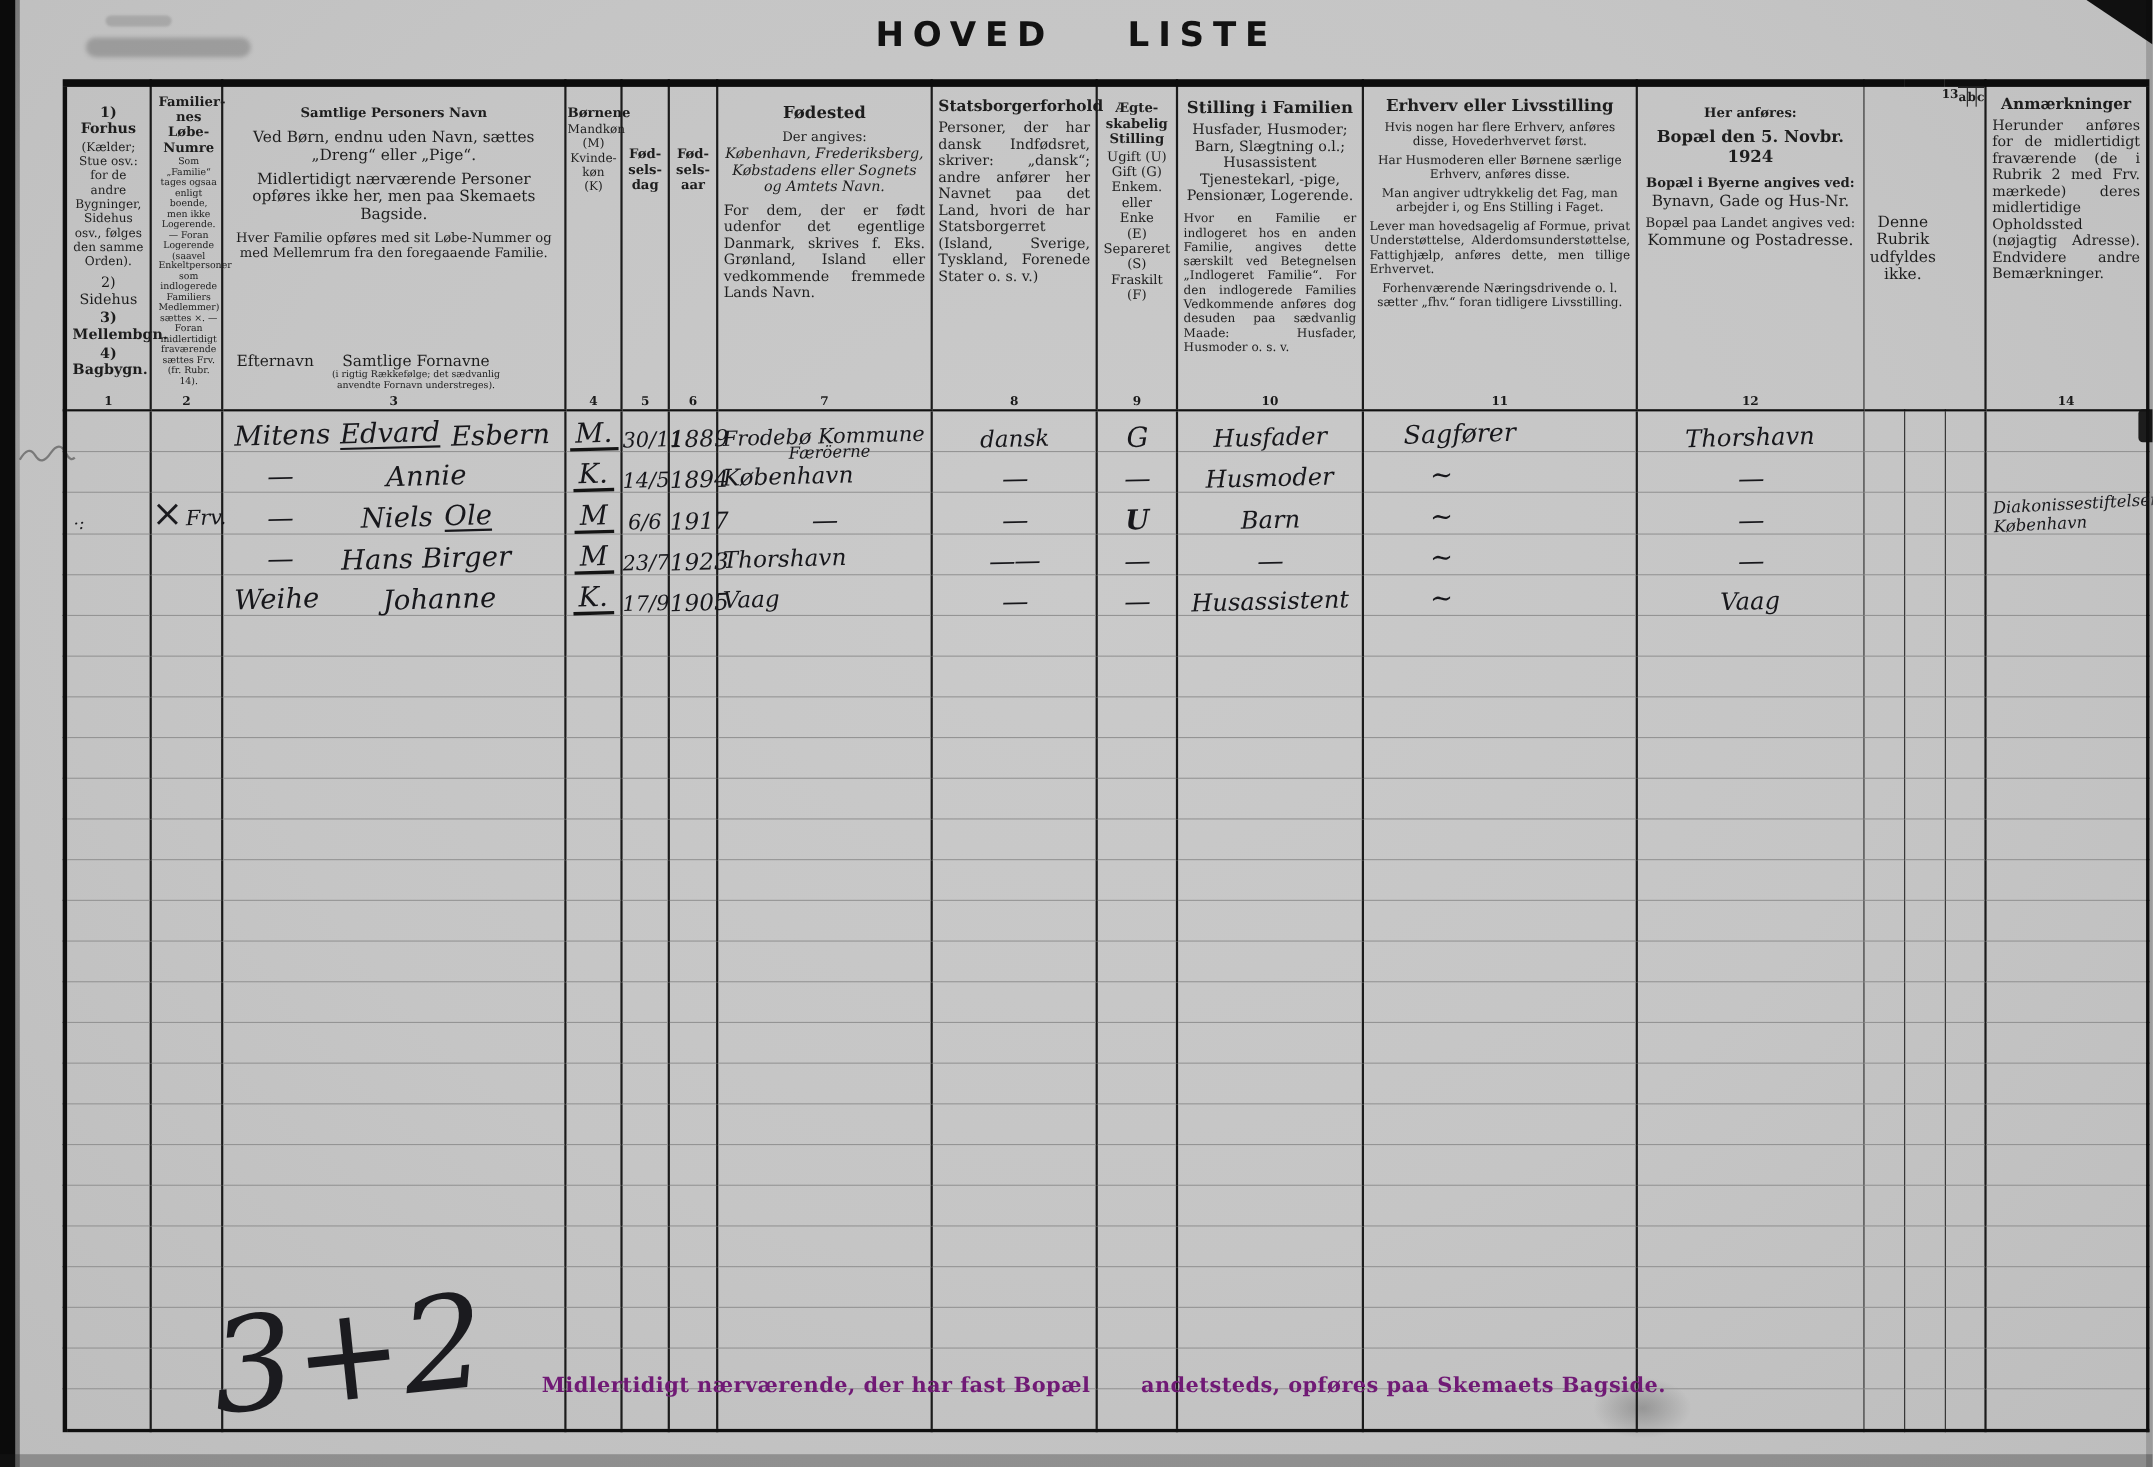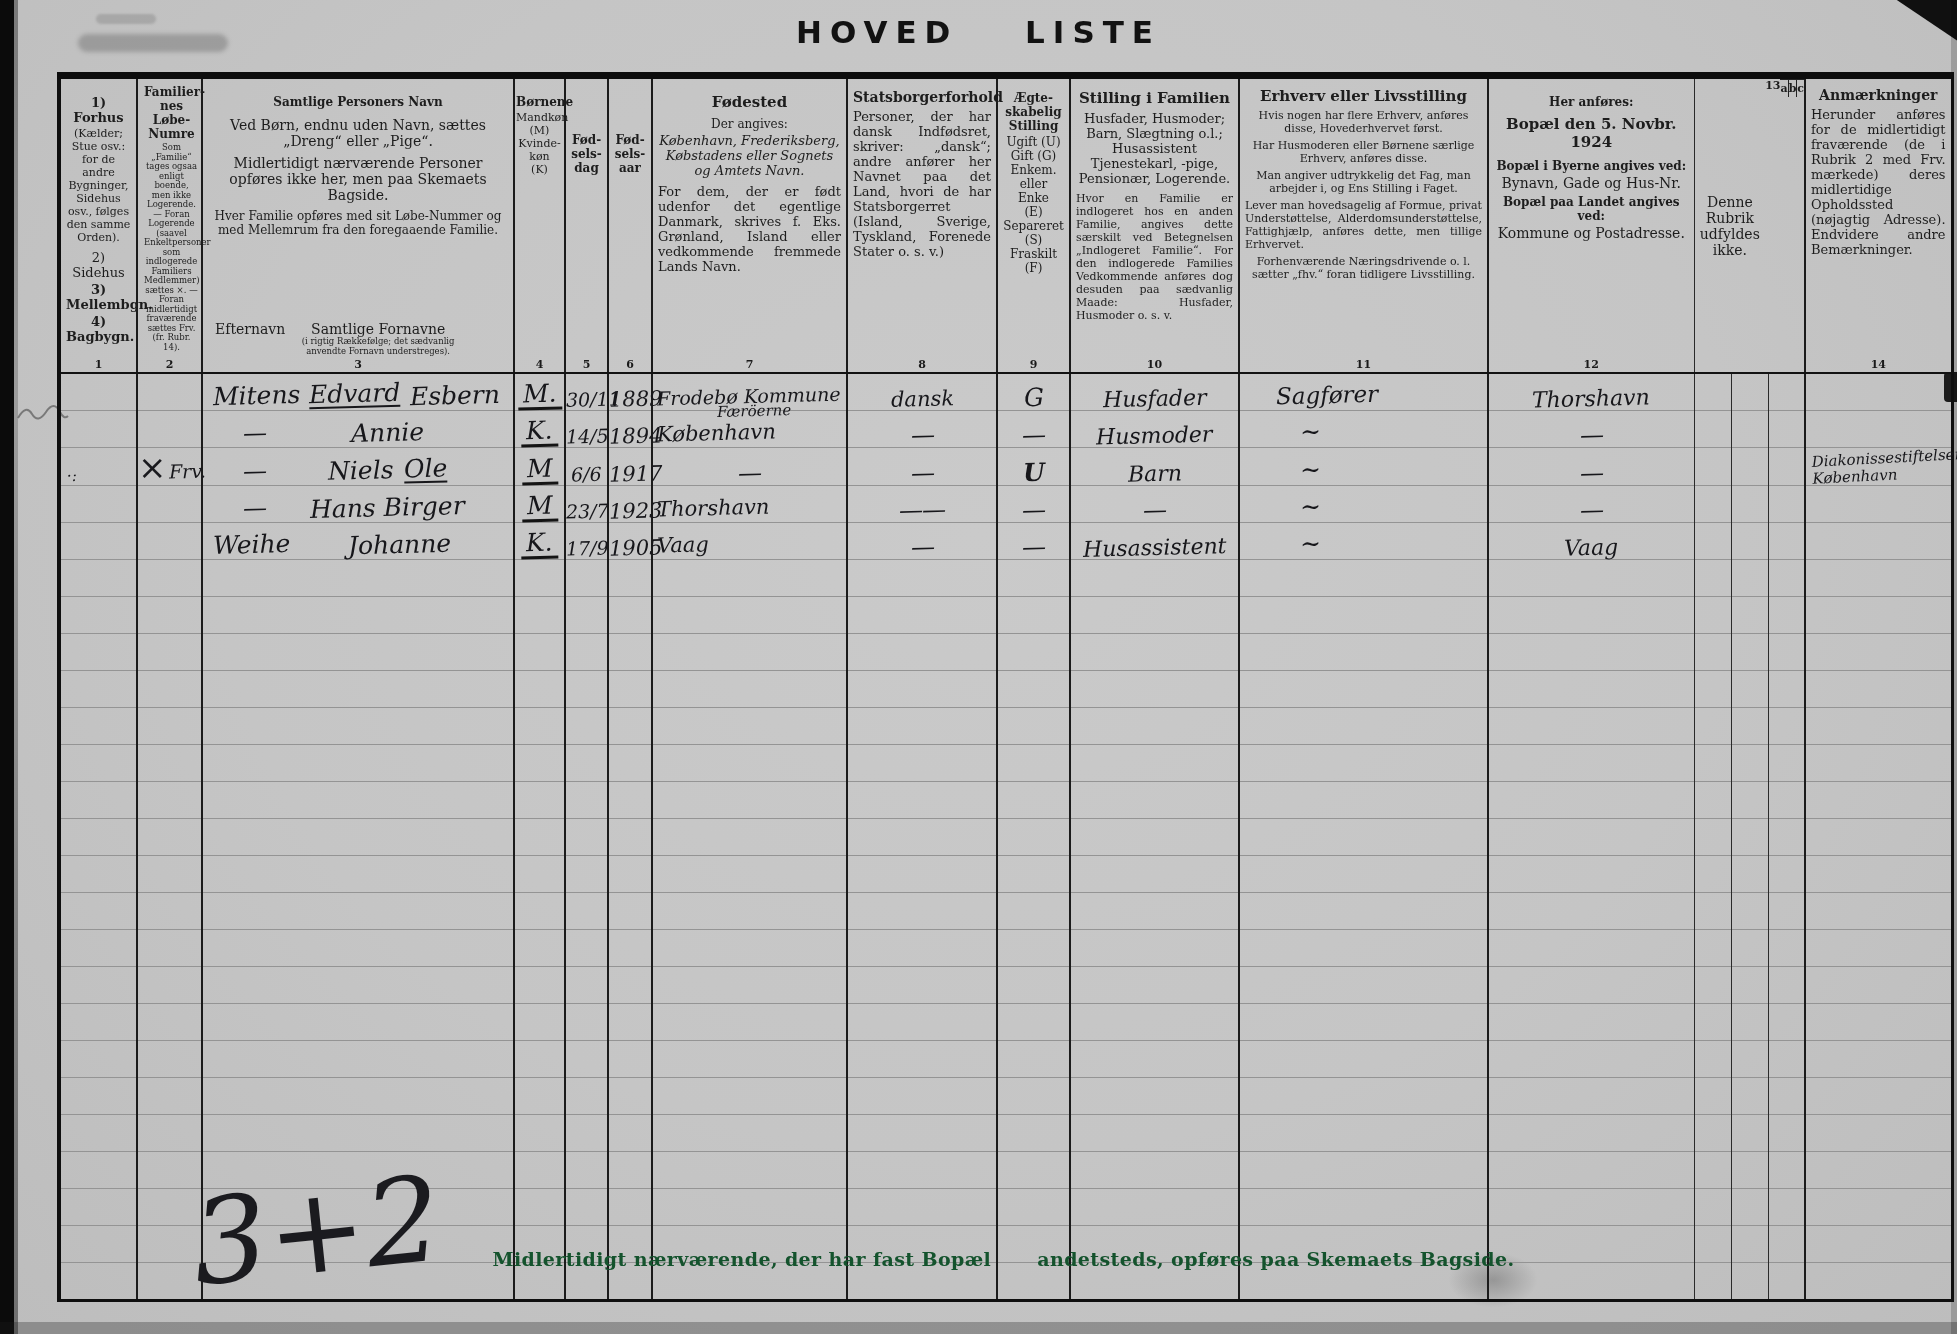--- a/index.html
+++ b/index.html
@@ -76,21 +76,21 @@
   .bd{font-size:19px;}
   .yr{font-size:21px;}
   .dash{font-size:24px;letter-spacing:-1px;}
   .bp-note{position:absolute;margin-top:-6px;font-size:15px;}
   .relcell{position:relative;}
   .remark{padding:2px 2px 0 6px;line-height:1.15;white-space:pre-line;transform:rotate(-3deg);}
   .frvmark{display:flex;align-items:flex-end;gap:2px;padding-bottom:4px;}
   .xmark{font-size:34px;font-family:"DejaVu Serif",serif;color:#1a1a1e;line-height:.8;}
   
   .footnote{position:absolute;left:57px;top:1248px;width:1893px;display:flex;
-    justify-content:center;gap:46px;font-weight:bold;font-size:19px;color:#14532d;letter-spacing:.4px;}
+    justify-content:center;gap:46px;font-weight:bold;font-size:19px;color:#701a75;letter-spacing:.4px;}
   .tally{position:absolute;left:192px;top:1172px;font-family:"DejaVu Serif",serif;font-style:italic;
     font-size:118px;color:#1b1b1f;transform:rotate(-6deg);line-height:1;}
 </style>
 </head>
 <body>
 
 <div class="paper"></div>
 <div class="strip-left"></div>
 <div class="corner-tr"></div>
 <div class="smudge-top1"></div>
@@ -239,21 +239,21 @@
         <div class="hd-center f11 mt4">Forhenværende Næringsdrivende o. l. sætter „fhv.“ foran tidligere Livsstilling.</div>
       </div>
       <div class="colnum">11</div>
     </td>
     <td class="c12">
       <div class="hd-pad hd-center">
         <div class="f12 mt10" style="font-weight:bold">Her anføres:</div>
         <div class="f15 mt6" style="font-weight:bold">Bopæl den 5. Novbr. 1924</div>
         <div class="f12 mt8" style="font-weight:bold">Bopæl i Byerne angives ved:</div>
         <div class="f14 mt2">Bynavn, Gade og Hus-Nr.</div>
-        <div class="f12 mt4" style="font-weight:bold">Bopæl paa Landet angives ved:</div>
+        <div class="f12 mt4" style="font-weight:normal">Bopæl paa Landet angives ved:</div>
         <div class="f14 mt2">Kommune og Postadresse.</div>
       </div>
       <div class="colnum">12</div>
     </td>
     <td class="ca" colspan="3">
       <div class="c13wrap">
         <div class="c13body f14 pre">Denne
 Rubrik
 udfyldes
 ikke.</div>

